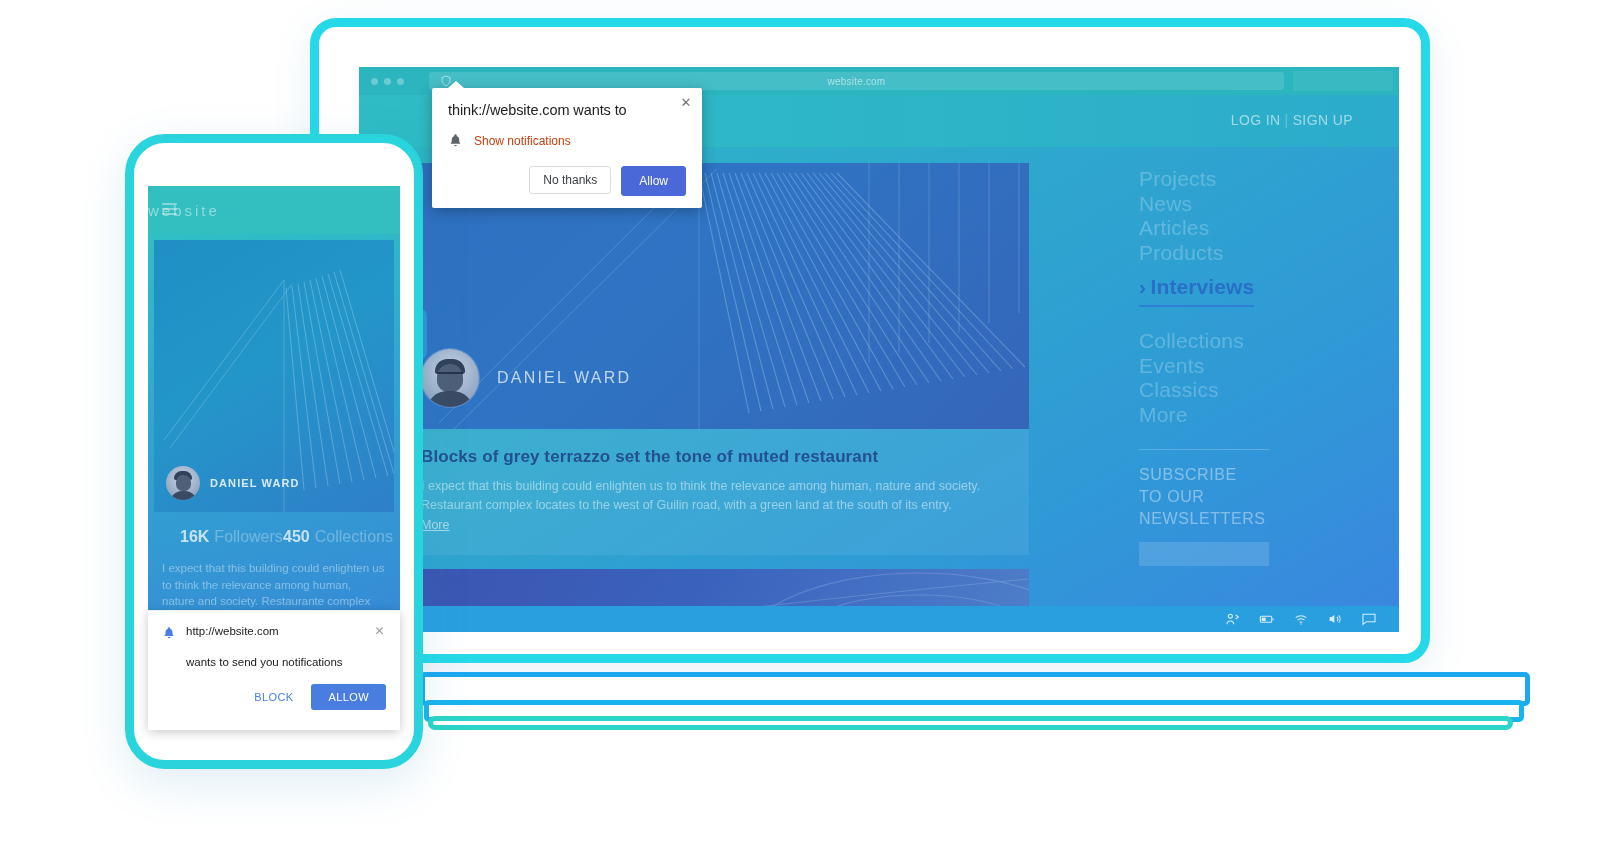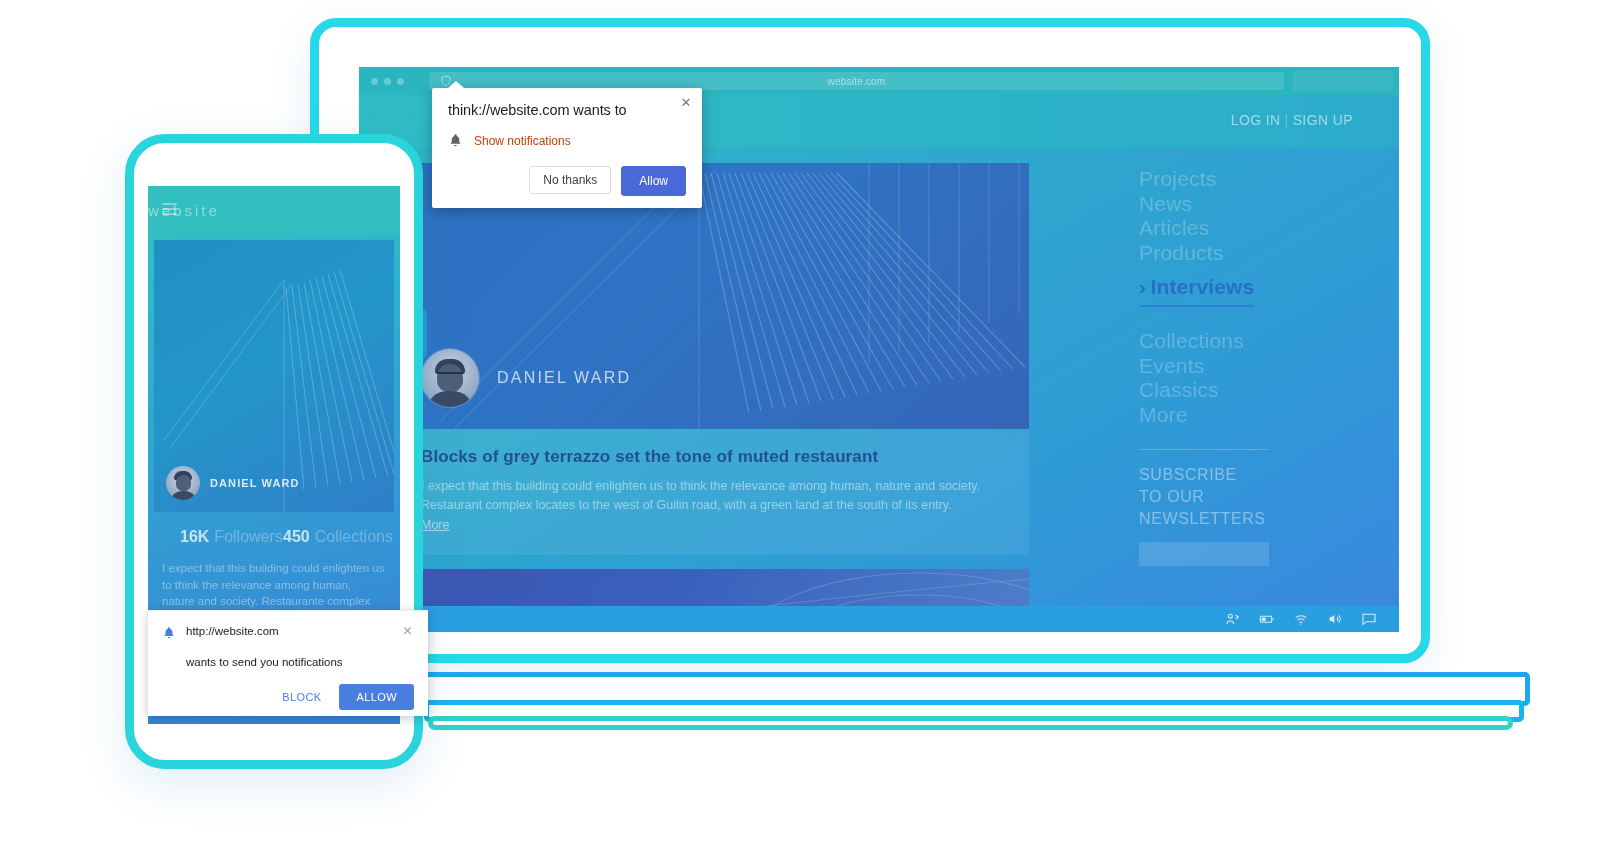--- a/index.html
+++ b/index.html
@@ -337,24 +337,24 @@
   .btn-primary {
     font-size: 12px; color: #fff;
     background: #4a68d8; border: 1px solid #4a68d8;
     border-radius: 3px; padding: 7px 17px; cursor: pointer;
     font-family: "Liberation Sans", sans-serif;
   }
 
   
   .m-dialog {
     position: absolute; left: 148px; top: 610px;
-    width: 280px;
+    width: 252px;
     background: #ffffff;
     box-shadow: 0 2px 10px rgba(0,0,0,0.22);
-    padding: 14px 14px 6px 14px;
+    padding: 14px 14px 20px 14px;
     border-top: 1px solid #eceff3;
   }
   .m-dialog-top { display: flex; align-items: flex-start; gap: 10px; }
   .m-dialog-text { flex: 1; }
   .m-line1 { font-size: 11.5px; color: #202124; }
   .m-line2 { font-size: 11.5px; color: #202124; margin-top: 19px; }
   .m-close {
     width: 13px; height: 13px; color: #9aa0a6;
     font-size: 12px; line-height: 13px; text-align: center; cursor: pointer;
   }

